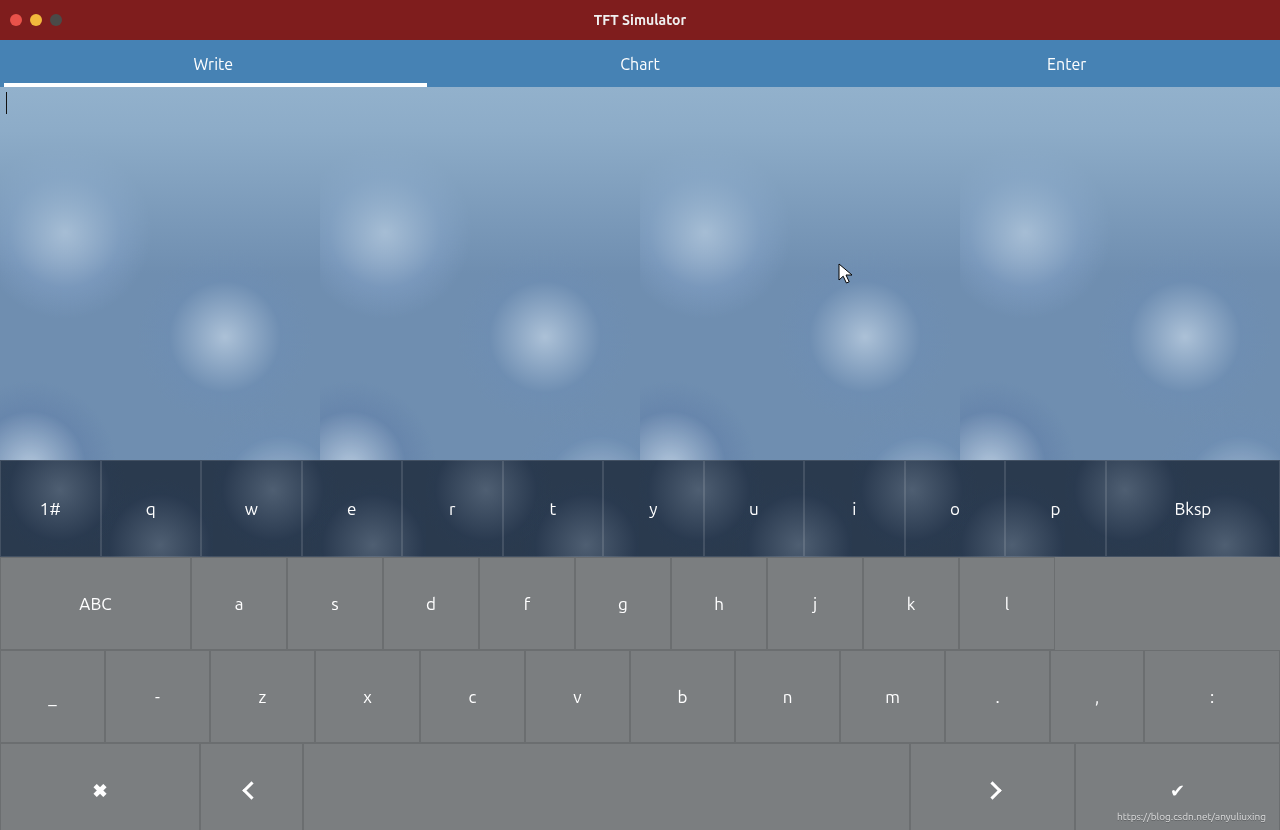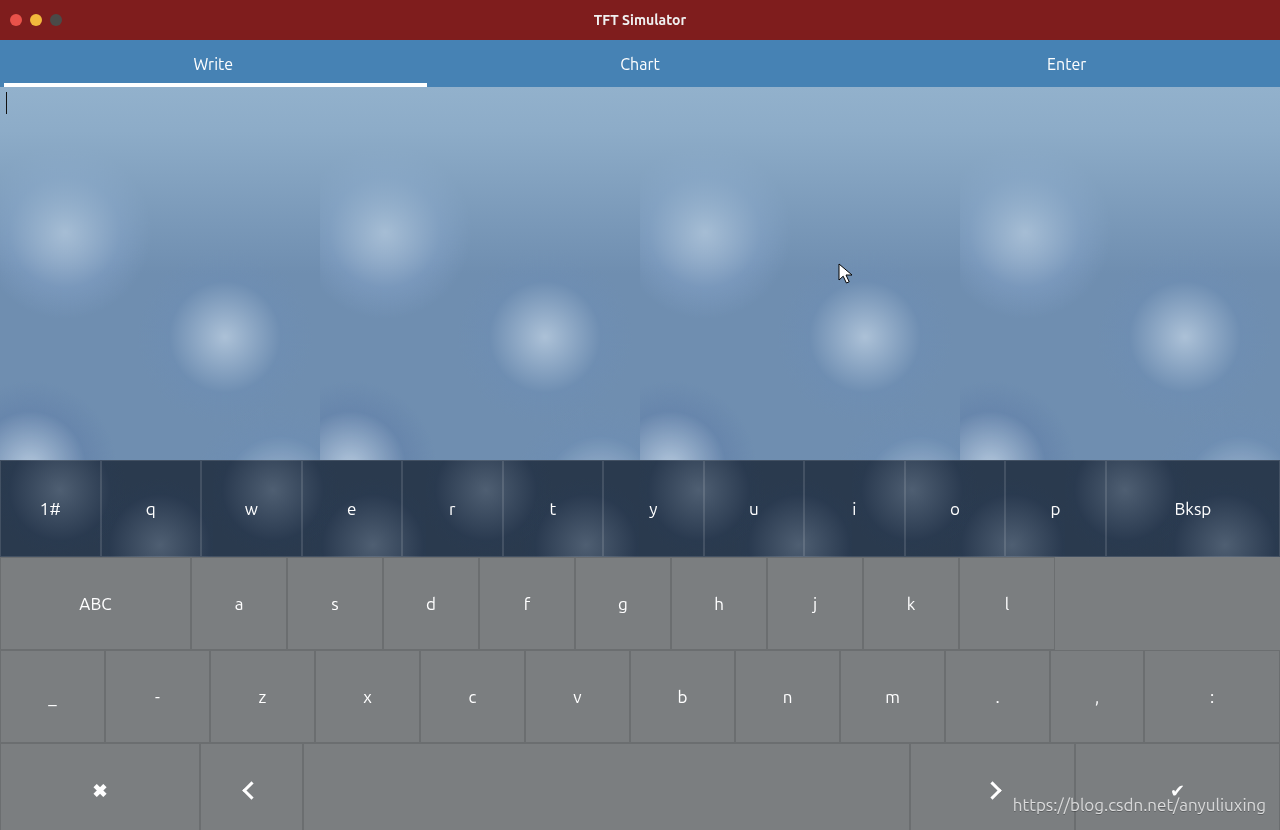--- a/index.html
+++ b/index.html
@@ -159,23 +159,23 @@
     }
     .chev.left::before { transform: rotate(45deg); }
     .chev.right::before { transform: rotate(-135deg); }
 
     .x-icon { font-weight: 900; font-size: 18px; }
     .check-icon { font-size: 18px; }
 
     .watermark {
       position: absolute;
       right: 14px;
-      bottom: 24px;
+      bottom: 16px;
       color: rgba(255,255,255,0.75);
-      font-size: 17px;
+      font-size: 10px;
       text-shadow: 0 1px 0 rgba(0,0,0,0.25);
     }
   </style>
 </head>
 <body>
 
 <div class="titlebar">
   <div class="traffic">
     <div class="dot red"></div>
     <div class="dot yellow"></div>

